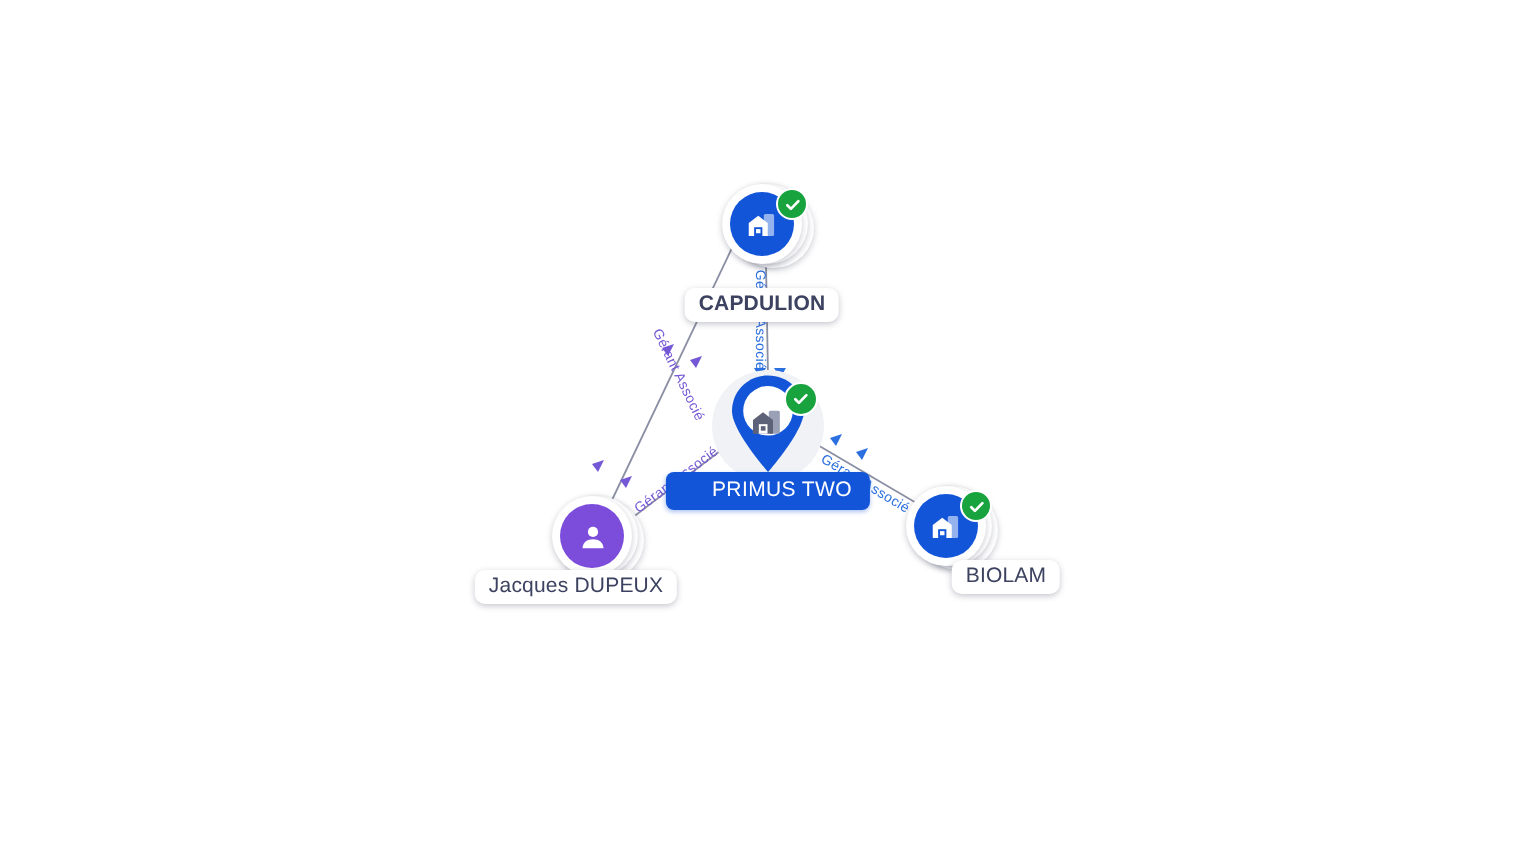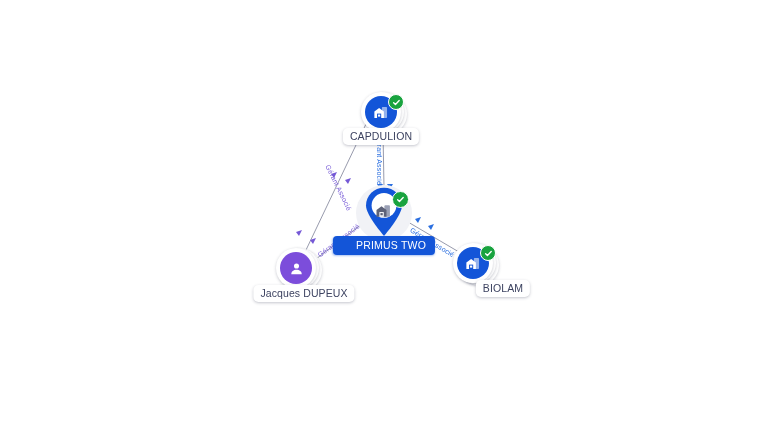--- a/index.html
+++ b/index.html
@@ -210,21 +210,21 @@
         <rect x="6.4" y="13.4" width="5.2" height="5.6" fill="#1355d8"></rect>
         <rect x="7.6" y="14.6" width="2.8" height="2.6" fill="#ffffff"></rect>
       </svg>
     </div>
     <div class="check-badge">
       <svg width="9" height="9" viewBox="0 0 12 12">
         <path d="M2.2 6.2 L4.6 8.6 L9.6 3.4" stroke="#ffffff" stroke-width="1.8" fill="none" stroke-linecap="round" stroke-linejoin="round"></path>
       </svg>
     </div>
   </div>
-  <div class="node-label" style="left:381px; top:128px;">CAPDULION</div>
+  <div class="node-label" style="left:381px; top:144px;font-weight:bold;">CAPDULION</div>
 
   <div class="node" style="left:473px; top:263px;">
     <div class="stack">
       <div class="card c3"></div>
       <div class="card c2"></div>
       <div class="card c1"></div>
     </div>
     <div class="icon-circle">
       <svg width="19" height="19" viewBox="0 0 24 24">
         <rect x="12.5" y="5" width="6.5" height="14" rx="1" fill="#ffffff" opacity="0.55"></rect>
@@ -247,21 +247,21 @@
       <div class="card c2"></div>
       <div class="card c1"></div>
     </div>
     <div class="icon-circle purple">
       <svg width="17" height="17" viewBox="0 0 24 24">
         <circle cx="12" cy="8.4" r="3.6" fill="#ffffff"></circle>
         <path d="M4.6 20 c0-4.1 3.3-6.4 7.4-6.4 s7.4 2.3 7.4 6.4 z" fill="#ffffff"></path>
       </svg>
     </div>
   </div>
-  <div class="node-label" style="left:304px; top:285px;">Jacques DUPEUX</div>
+  <div class="node-label" style="left:288px; top:285px;">Jacques DUPEUX</div>
 
   <div class="pin-node">
     <div class="pin-halo"></div>
     <div class="pin-shape">
       <svg width="42" height="50" viewBox="0 0 42 50">
         <path d="M21 49 C21 49 39 28.5 39 18.6 C39 8.3 30.9 0.8 21 0.8
                  C11.1 0.8 3 8.3 3 18.6 C3 28.5 21 49 21 49 Z" fill="#1355d8"></path>
         <circle cx="21" cy="18.4" r="12.4" fill="#ffffff"></circle>
       </svg>
     </div>

